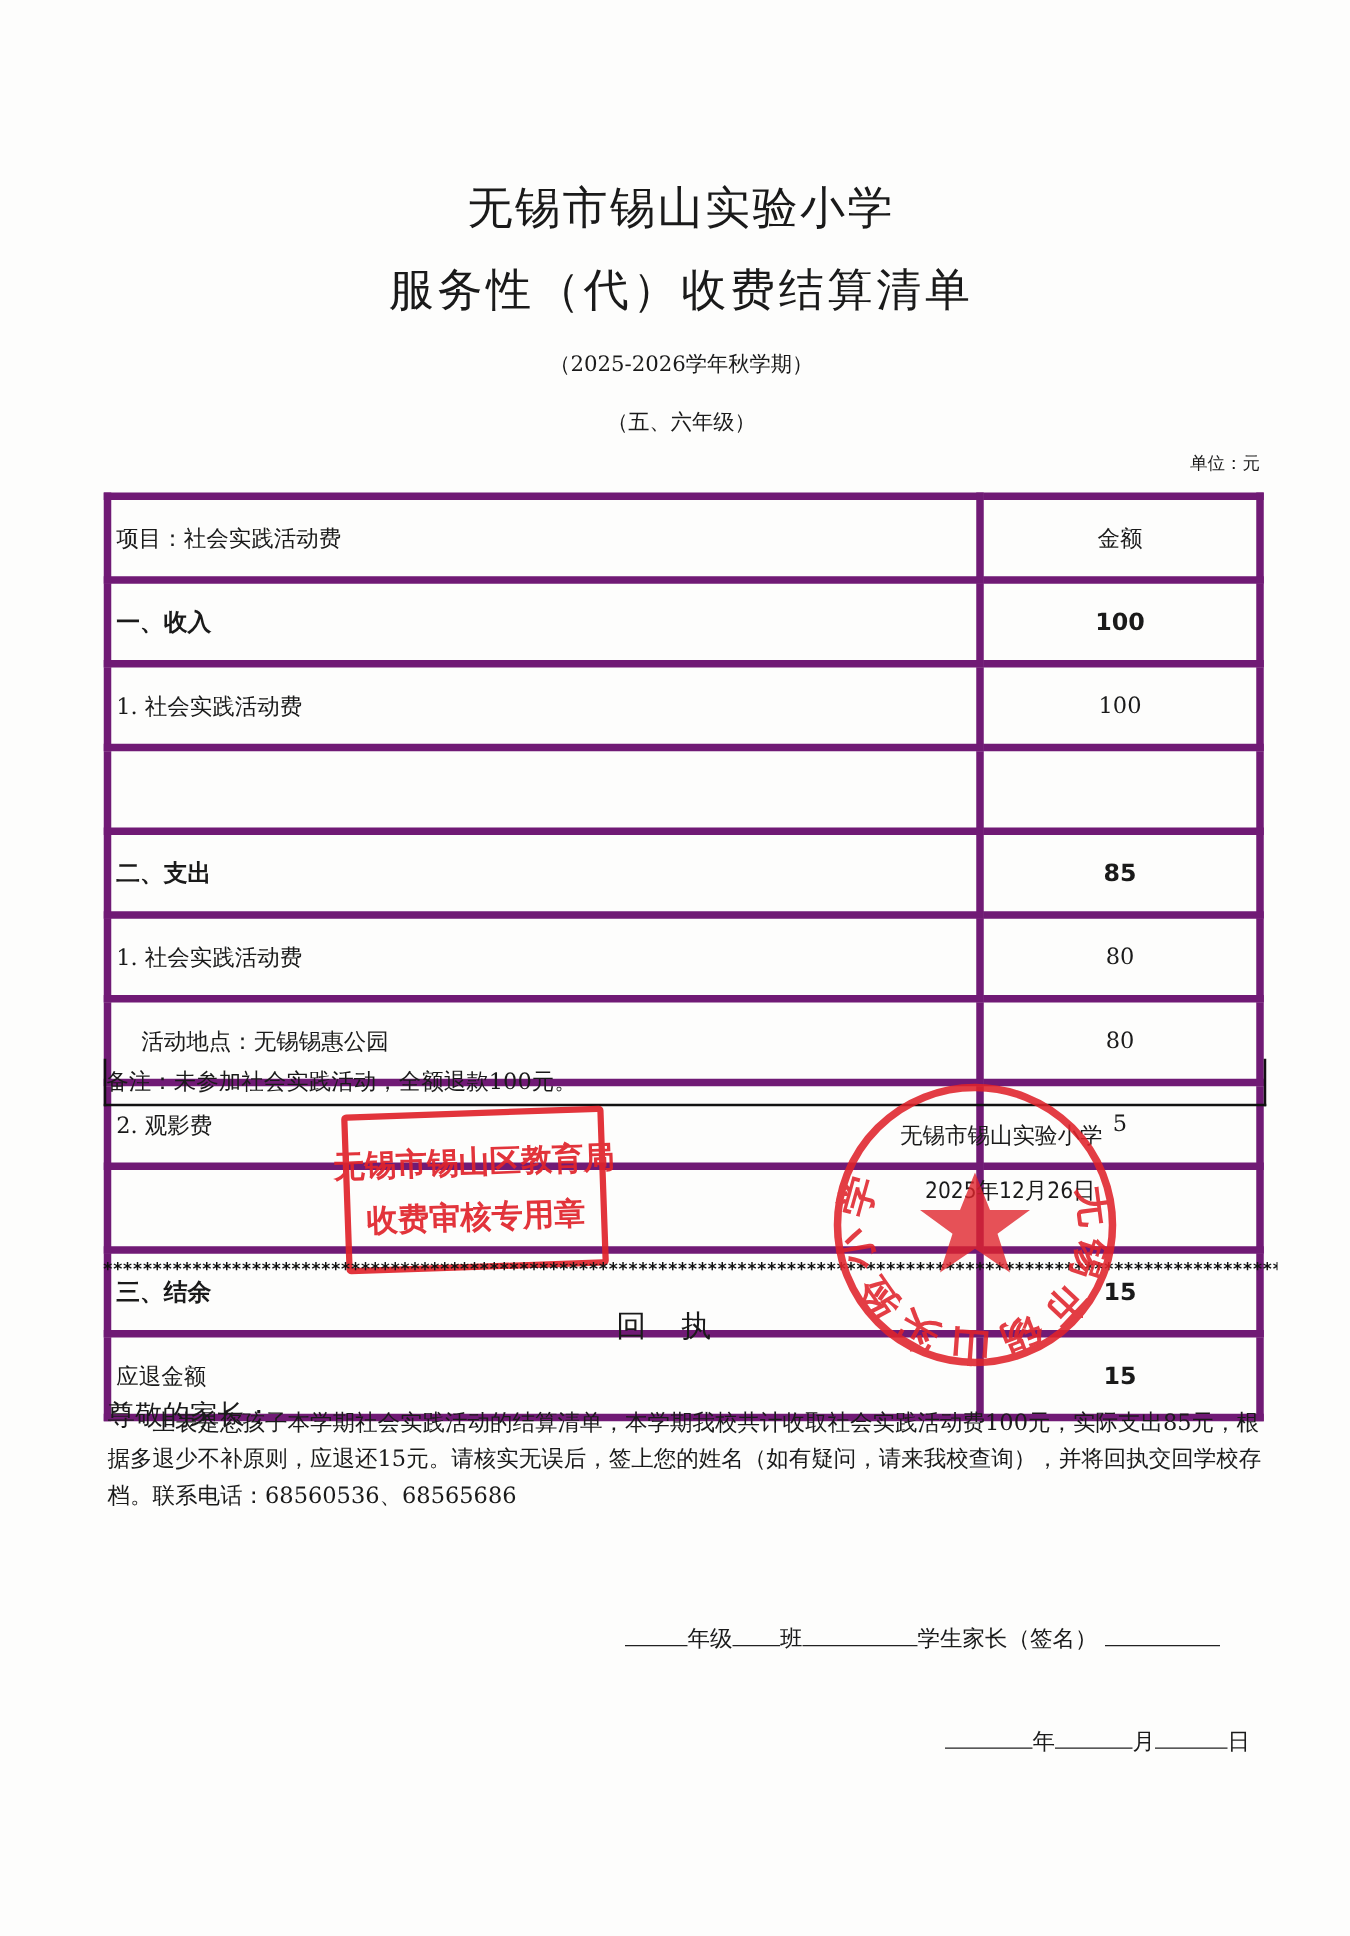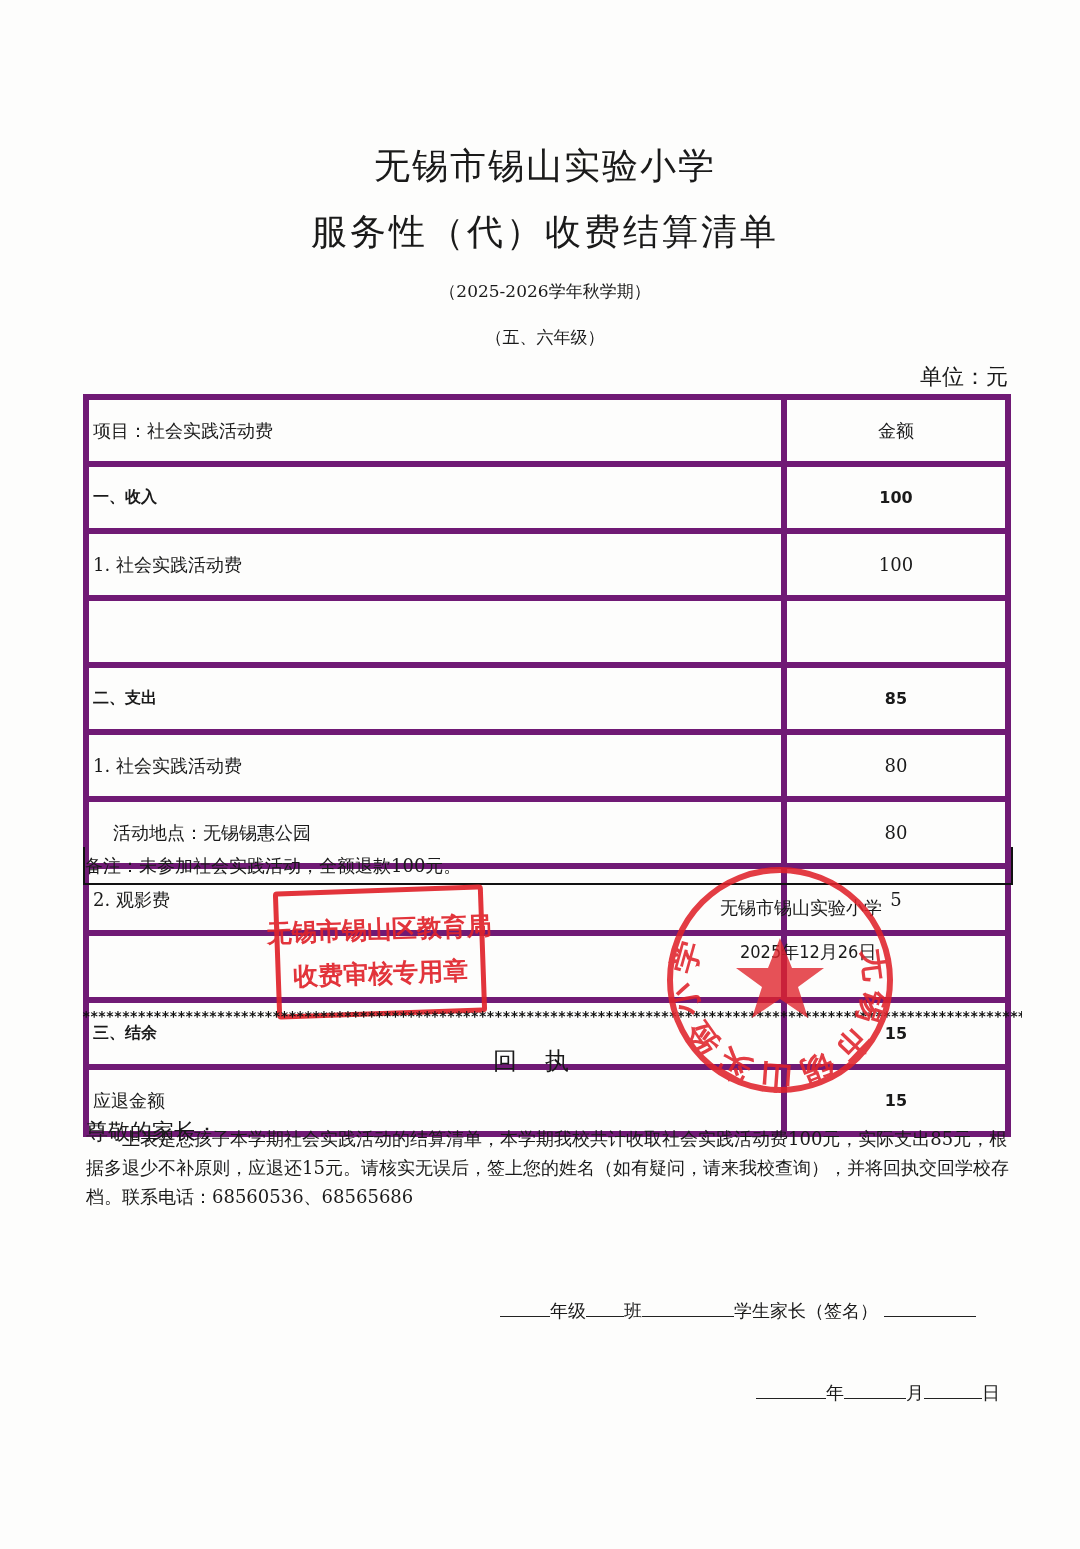--- a/index.html
+++ b/index.html
@@ -17,36 +17,36 @@
     text-align: center; font-size: 36px; letter-spacing: 2px;
     font-family: "DejaVu Sans", sans-serif; font-weight: normal;
   }
   .title2 {
     left: 0; width: 1090px; top: 208px;
     text-align: center; font-size: 36px; letter-spacing: 3px;
     font-family: "DejaVu Sans", sans-serif;
   }
   .sub1 { left: 0; width: 1090px; top: 280px; text-align: center; font-size: 17px; }
   .sub2 { left: 0; width: 1090px; top: 326px; text-align: center; font-size: 17px; }
-  .unit { right: 72px; top: 362px; font-size: 22px; }
+  .unit { right: 72px; top: 362px; font-size: 14px; }
 
   table.fee {
     position: absolute; left: 83px; top: 394px;
     width: 928px;
     border-collapse: collapse;
     font-size: 18px;
   }
   table.fee td {
     border: 6px solid #701a75;
     height: 37px;
     padding: 12px 4px;
     vertical-align: middle;
   }
   table.fee td.amt { width: 210px; text-align: center; }
-  table.fee td.bold { font-weight: bold; font-size: 16px; font-family: "DejaVu Sans", sans-serif; }
+  table.fee td.bold { font-weight: bold; font-size: 19px; font-family: "DejaVu Sans", sans-serif; }
   table.fee td.indent { padding-left: 24px; }
   .notes {
     position: absolute; left: 83px; top: 847px;
     width: 930px; height: 38px;
     border: 2px solid #111; border-top: none;
     font-size: 18px; line-height: 38px; padding-left: 0; box-sizing: border-box;
   }
 
   .separator {
     left: 82px; top: 1008px; width: 940px;

